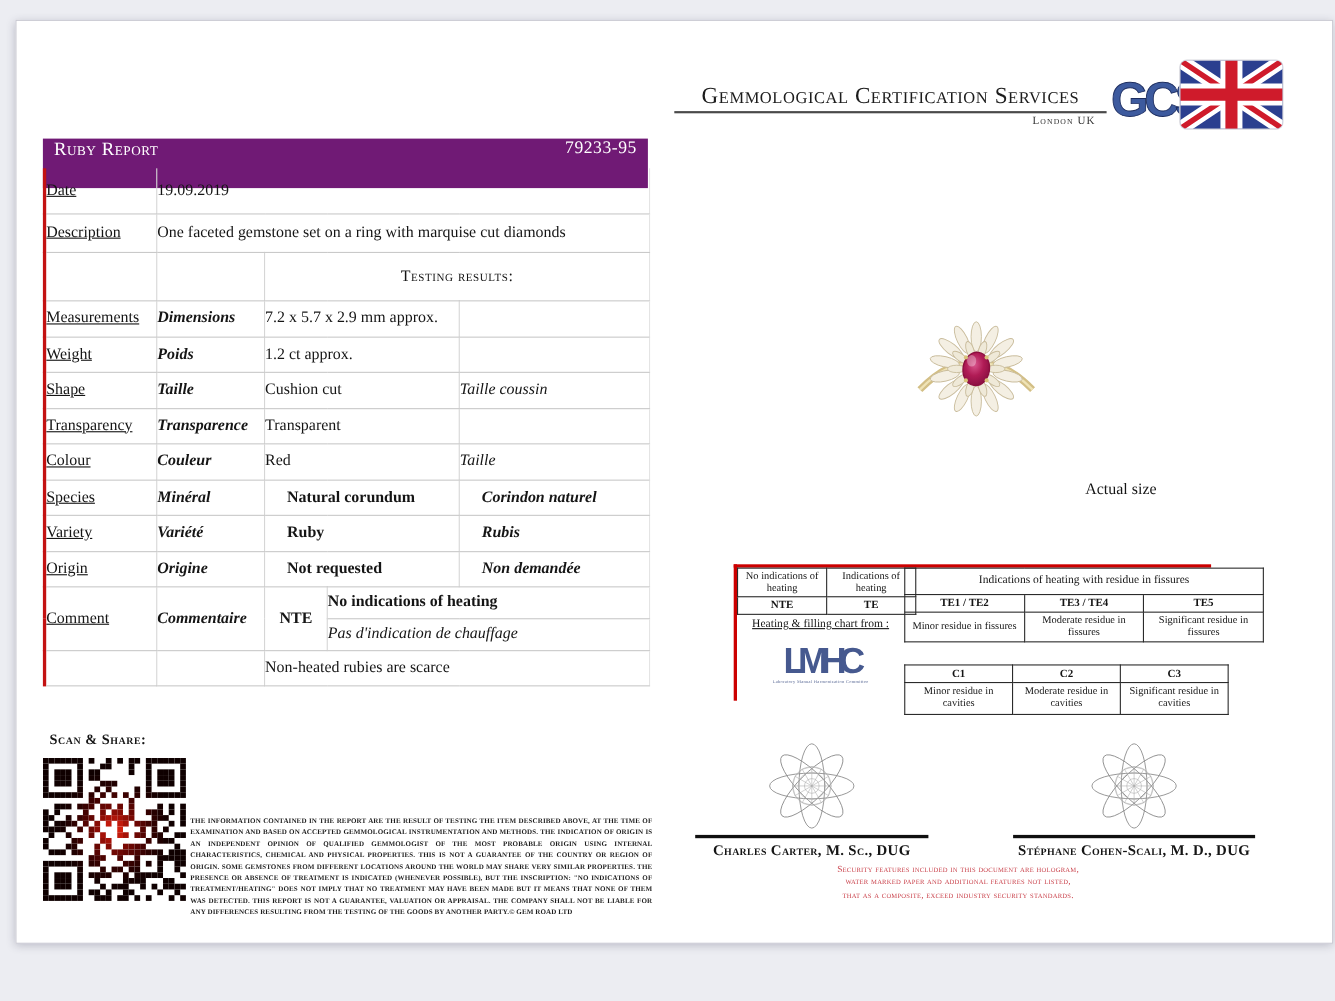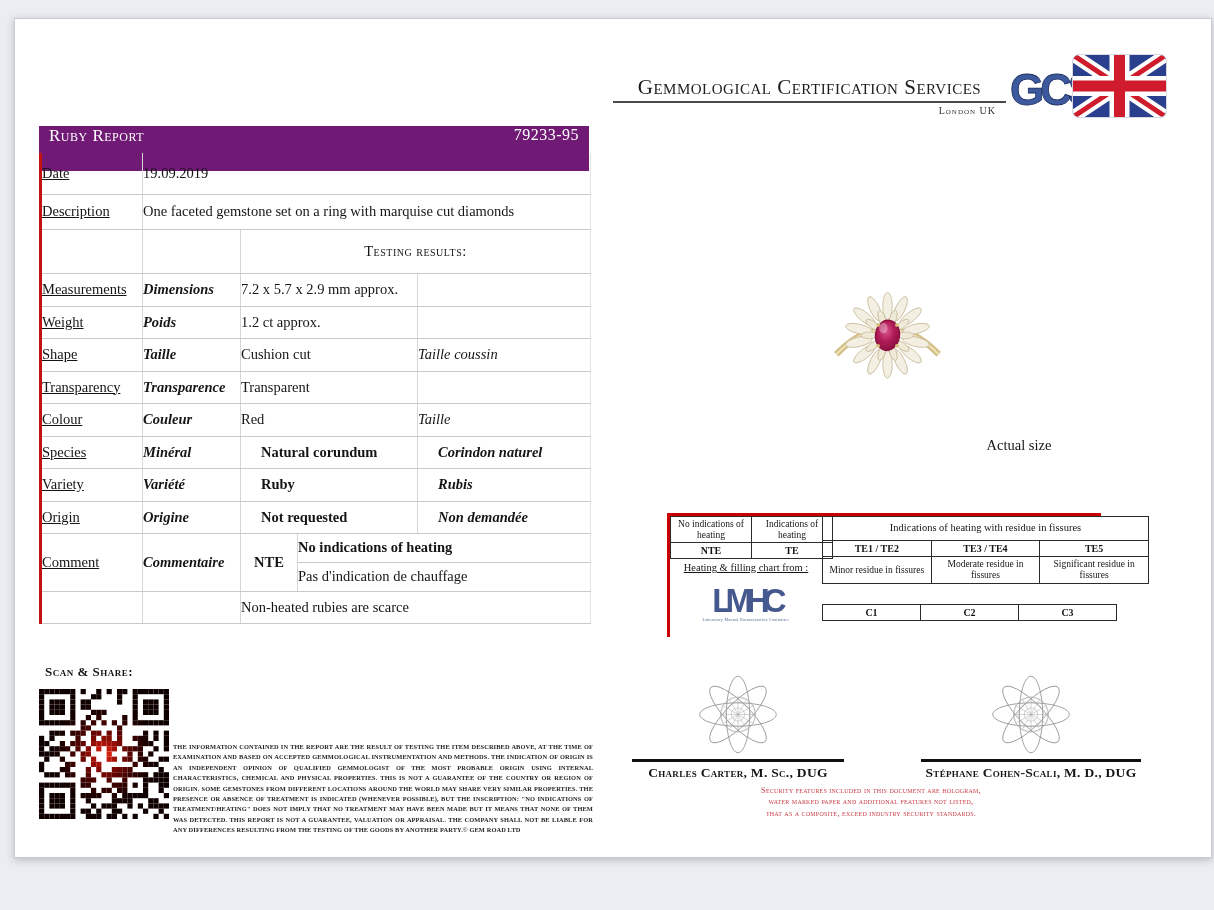--- a/index.html
+++ b/index.html
@@ -32,21 +32,21 @@
   td.lbl{padding-left:6px;font-size:13px;}
   td.lbl span{text-decoration:underline;}
   td.flbl{font-style:italic;font-weight:bold;font-size:13px;padding-left:4px;}
   td.val{padding-left:8px;}
   td.fval{padding-left:8px;font-style:italic;}
   tr.strong td.val, tr.strong td.fval{font-weight:bold;padding-left:20px;}
   td.vline{border-right:1px solid #d6d6d6;}
   td.section{font-variant:small-caps;font-size:18px;text-align:center;letter-spacing:.5px;}
   td.nte{font-weight:bold;text-align:center;font-size:14.5px;}
   td.cmt-en{font-weight:bold;padding-left:10px;}
-  td.cmt-fr{padding-left:10px;}
+  td.cmt-fr{font-style:italic;padding-left:10px;}
 
   
   .ring{left:815px;top:262px;width:115px;height:115px;}
   .actual-size{left:944px;top:418px;width:120px;text-align:center;font-size:14.5px;}
 
   
   .hchart{left:652px;top:494px;width:434px;height:124px;border-top:3px solid #cc0000;
           border-left:3px solid #cc0000;box-sizing:border-box;font-size:9.5px;}
   .hc-tbl{border-collapse:collapse;table-layout:fixed;position:absolute;}
   .hc-tbl td{border:1px solid #2b2b2b;text-align:center;vertical-align:middle;
@@ -300,20 +300,25 @@
           <td class="hc-desc">Significant residue in fissures</td>
         </tr>
       </tbody>
         </table>
       <table class="hc-tbl hc-bottom">
         <tbody>
             <tr>
           <td class="hc-code">C1</td>
           <td class="hc-code">C2</td>
           <td class="hc-code">C3</td>
+        </tr>
+        <tr>
+          <td class="hc-desc" style="height:28px">Minor residue in cavities</td>
+          <td class="hc-desc" style="height:28px">Moderate residue in cavities</td>
+          <td class="hc-desc" style="height:28px">Significant residue in cavities</td>
         </tr>
       </tbody>
         </table>
     </div>
 
     <div class="abs scan-label">Scan &amp; Share:</div>
     <div class="abs qr">
       <svg id="qrsvg" width="130" height="130" viewBox="0 0 130 130">
         <rect width="130" height="130" fill="#ffffff"></rect>
       <rect x="0.00" y="0.00" width="5.20" height="5.20" fill="rgb(15,0,0)"></rect>

